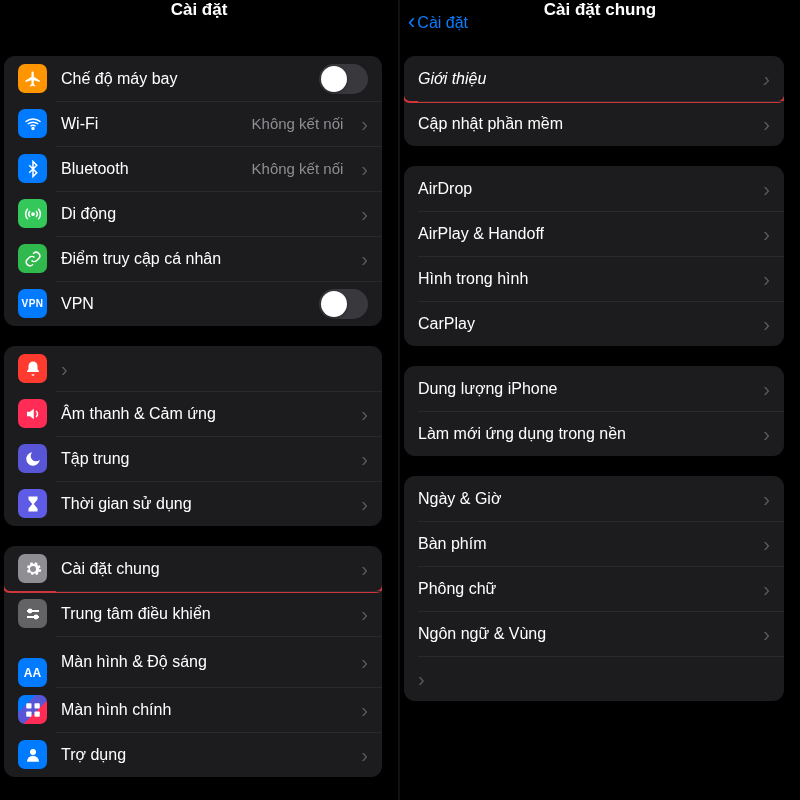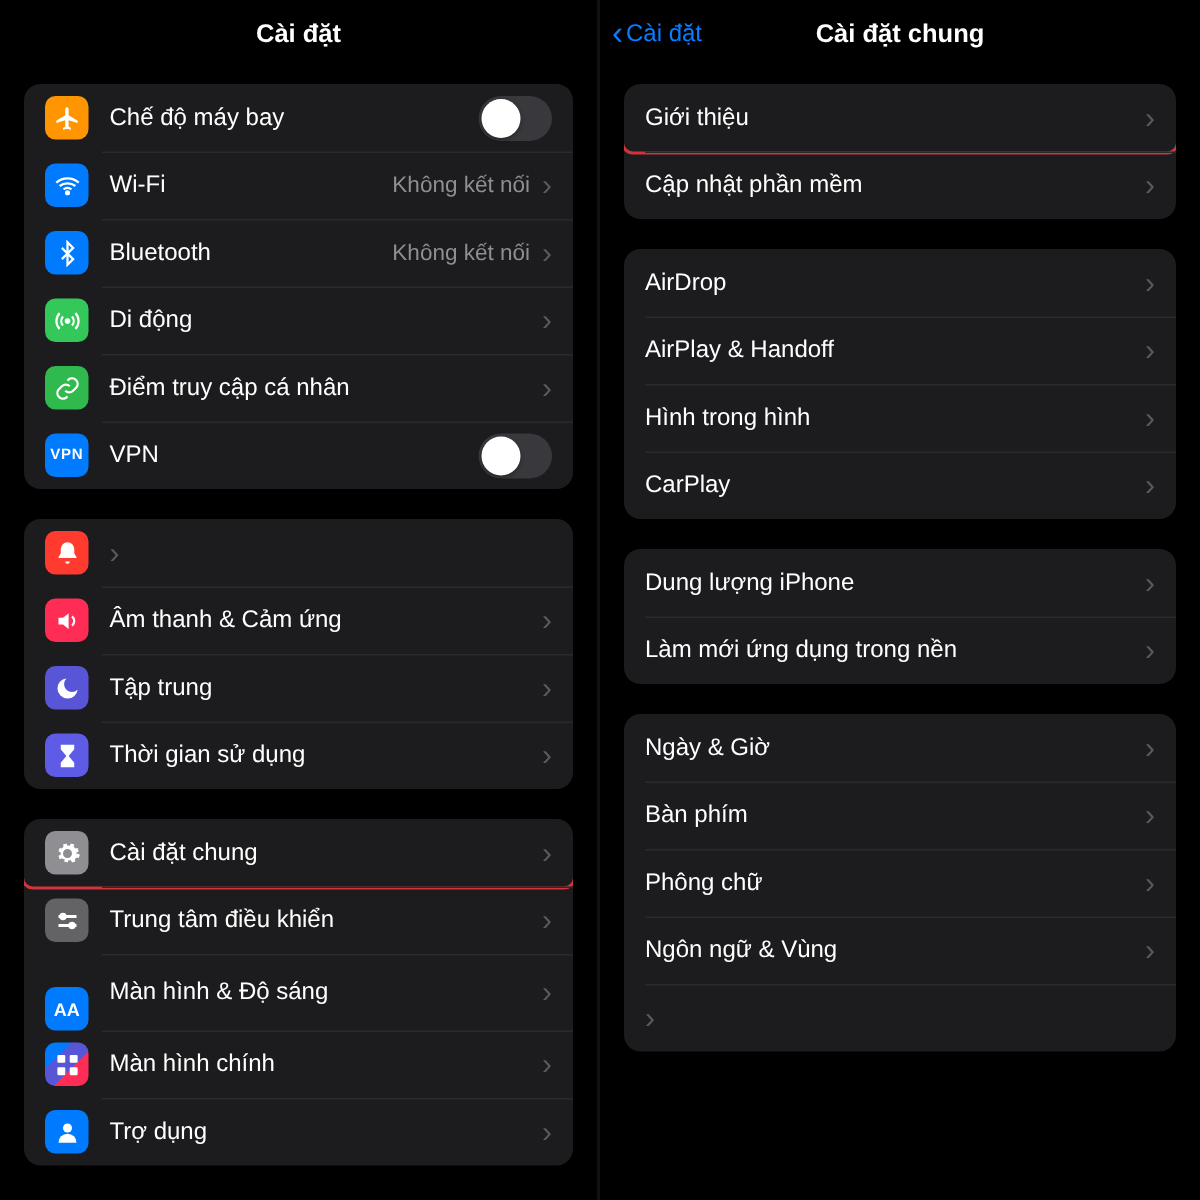--- a/index.html
+++ b/index.html
@@ -20,42 +20,42 @@
   }
   .pane-left { border-right: 2px solid #111; }
   .header {
     height: 46px;
     text-align: center;
     color: #fff;
     font-size: 17px;
     font-weight: 600;
     position: relative;
     display: flex;
-    align-items: center;
+    align-items: flex-start;
     justify-content: center;
   }
   .header .back {
     position: absolute;
     left: 8px;
     top: 0;
     bottom: 0;
     display: flex;
     align-items: center;
     color: #0a7cff;
     font-size: 16px;
     font-weight: 400;
     gap: 2px;
   }
   .header .back .chev {
     font-size: 22px;
     line-height: 1;
     transform: translateY(-1px);
   }
   .content {
-    padding: 0 16px 10px 16px;
+    padding: 0 16px 10px 4px;
   }
   .group {
     background: #1c1c1e;
     border-radius: 11px;
     margin-top: 20px;
     overflow: hidden;
   }
   .group.first { margin-top: 10px; }
   .row {
     display: flex;
@@ -82,21 +82,21 @@
     border-radius: 7px;
     margin-right: 14px;
     flex-shrink: 0;
     display: flex;
     align-items: center;
     justify-content: center;
     color: #fff;
   }
   .icon svg { width: 18px; height: 18px; }
   .label { flex: 1; }
-  .detail { color: #8e8e93; font-size: 15px; margin-right: 8px; }
+  .detail { color: #8e8e93; font-size: 15px; margin-right: 18px; }
   .chevron {
     color: #5a5a5e;
     font-size: 20px;
     line-height: 1;
   }
   .toggle {
     width: 49px;
     height: 30px;
     background: #39393d;
     border-radius: 15px;
@@ -294,21 +294,21 @@
 <div class="pane pane-right">
   <div class="header">
     <div class="back">
       <span class="chev">‹</span>
       <span>Cài đặt</span>
     </div>
     <span>Cài đặt chung</span>
   </div>
   <div class="content" id="right-content">
       <div class="group first">
-        <div class="row" style="position: relative;">
+        <div class="row" style="position: relative; font-style: italic;">
           <span class="label">Giới thiệu</span>
           <span class="chevron">›</span>
           <div class="highlight" style="inset: -2px;"></div>
         </div>
         <div class="row">
           <span class="label">Cập nhật phần mềm</span>
           <span class="chevron">›</span>
         </div>
       </div>
       <div class="group">

